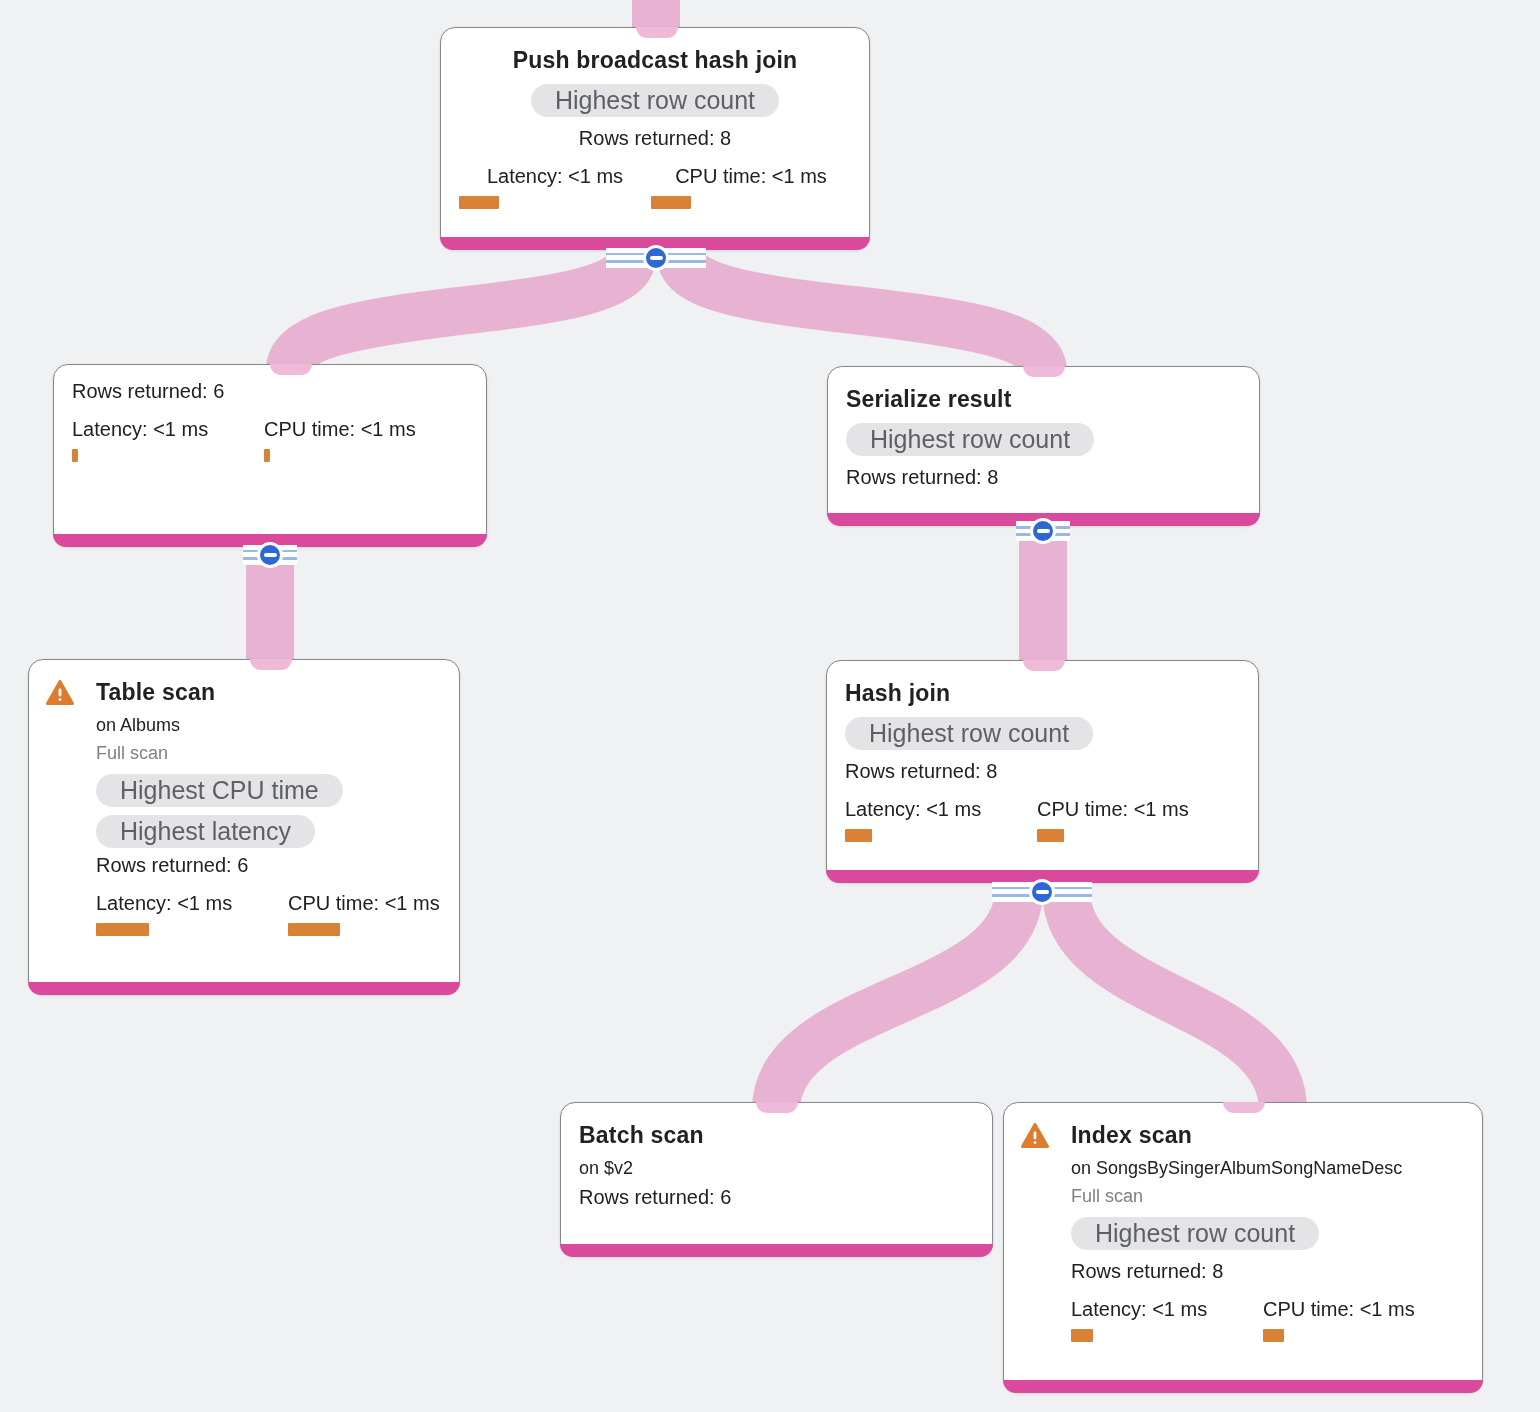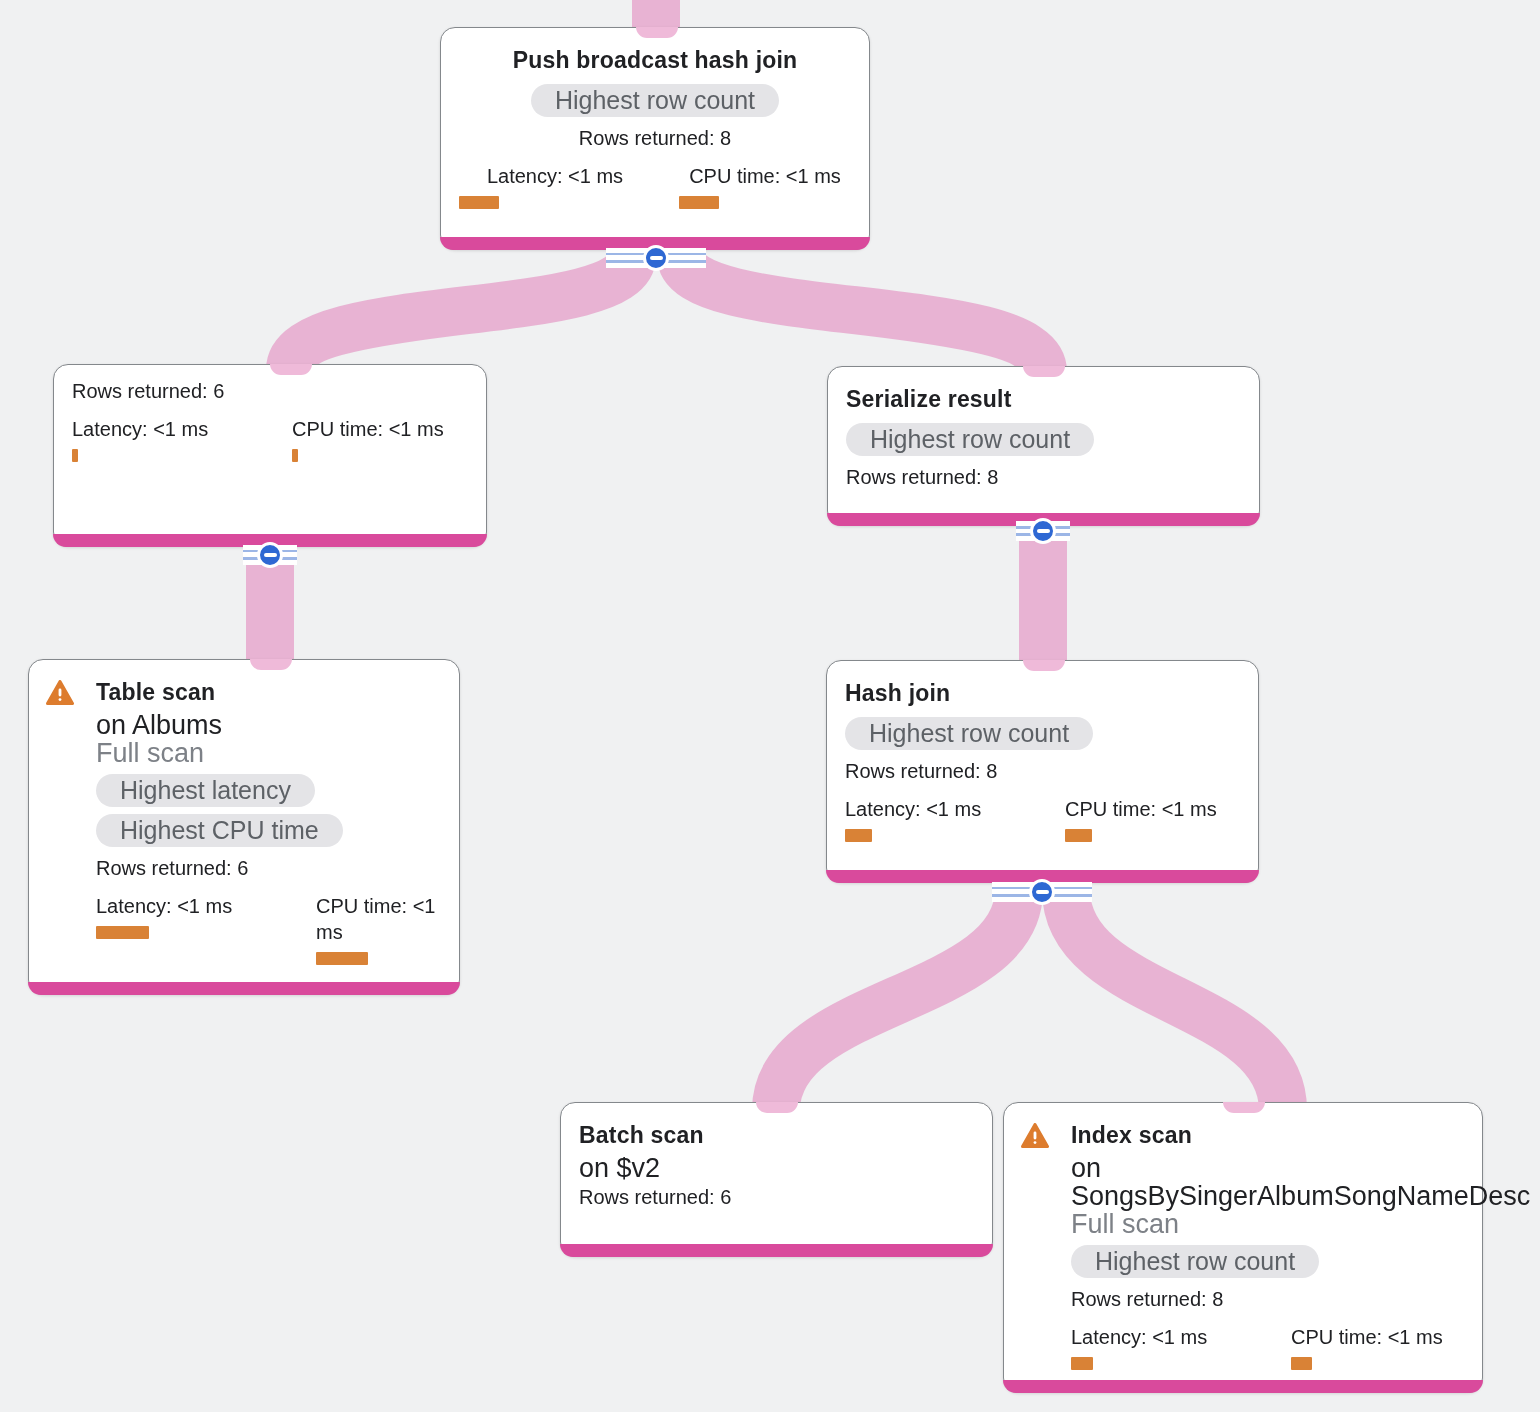--- a/index.html
+++ b/index.html
@@ -43,32 +43,32 @@
   }
   .tongue{
     position:absolute;top:-1px;width:42px;height:11px;
     background:var(--tongue);
     border-radius:0 0 21px 21px;
   }
   .content{padding:17px 18px 0 18px;}
   .card.warn .content{padding-left:67px;}
   .warn-icon{position:absolute;left:17px;top:20px;width:28px;height:26px;}
   .title{font-size:23px;font-weight:bold;letter-spacing:.2px;margin-bottom:9px;line-height:30px;}
-  .sub{font-size:27px;line-height:28px;}
+  .sub{font-size:18px;line-height:28px;}
   .sub.muted{color:var(--muted);}
   .badges{margin:7px 0 8px 0;}
   .badge{
     display:inline-block;
     background:var(--badge-bg);
     color:var(--badge-text);
     font-size:25px;line-height:19px;
     padding:7px 24px;border-radius:18px;
   }
   .kv{font-size:20px;line-height:26px;margin-top:4px;}
-  .metrics{display:grid;grid-template-columns:192px auto;margin-top:12px;gap:28px;}
+  .metrics{display:grid;grid-template-columns:192px auto;margin-top:12px;}
   .mlabel{font-size:20px;line-height:26px;}
   .bar{height:13px;background:var(--bar-orange);margin-top:7px;border-radius:1px;}
 
   .connector{position:absolute;z-index:3;display:flex;align-items:center;justify-content:center;}
   .rail{
     position:absolute;left:0;top:0;width:100%;height:20px;
     background:linear-gradient(to bottom,
       #fff 0 5px,
       var(--rail-blue) 5px 7.5px,
       #fff 7.5px 12.5px,
@@ -154,22 +154,22 @@
     <svg width="28" height="26" viewBox="0 0 28 26">
       <path d="M14 1.5 L26.5 23.5 H1.5 Z" fill="#dd7c2e" stroke="#dd7c2e" stroke-width="3" stroke-linejoin="round"></path>
       <rect x="12.6" y="8.5" width="2.8" height="8" rx="1.4" fill="#fff"></rect>
       <rect x="12.6" y="18.2" width="2.8" height="2.8" rx="1.4" fill="#fff"></rect>
     </svg>
   </div>
   <div class="content">
     <div class="title" style="margin-bottom:4px;">Table scan</div>
     <div class="sub">on Albums</div>
     <div class="sub muted">Full scan</div>
+    <div class="badges"><span class="badge">Highest CPU time</span></div>
     <div class="badges" style="margin-bottom:0;"><span class="badge">Highest latency</span></div>
-    <div class="badges"><span class="badge">Highest CPU time</span></div>
     <div class="kv">Rows returned: 6</div>
     <div class="metrics">
       <div>
         <div class="mlabel">Latency: &lt;1 ms</div>
         <div class="bar" style="width: 53px;"></div>
       </div>
       <div>
         <div class="mlabel">CPU time: &lt;1 ms</div>
         <div class="bar" style="width: 52px;"></div>
       </div>

